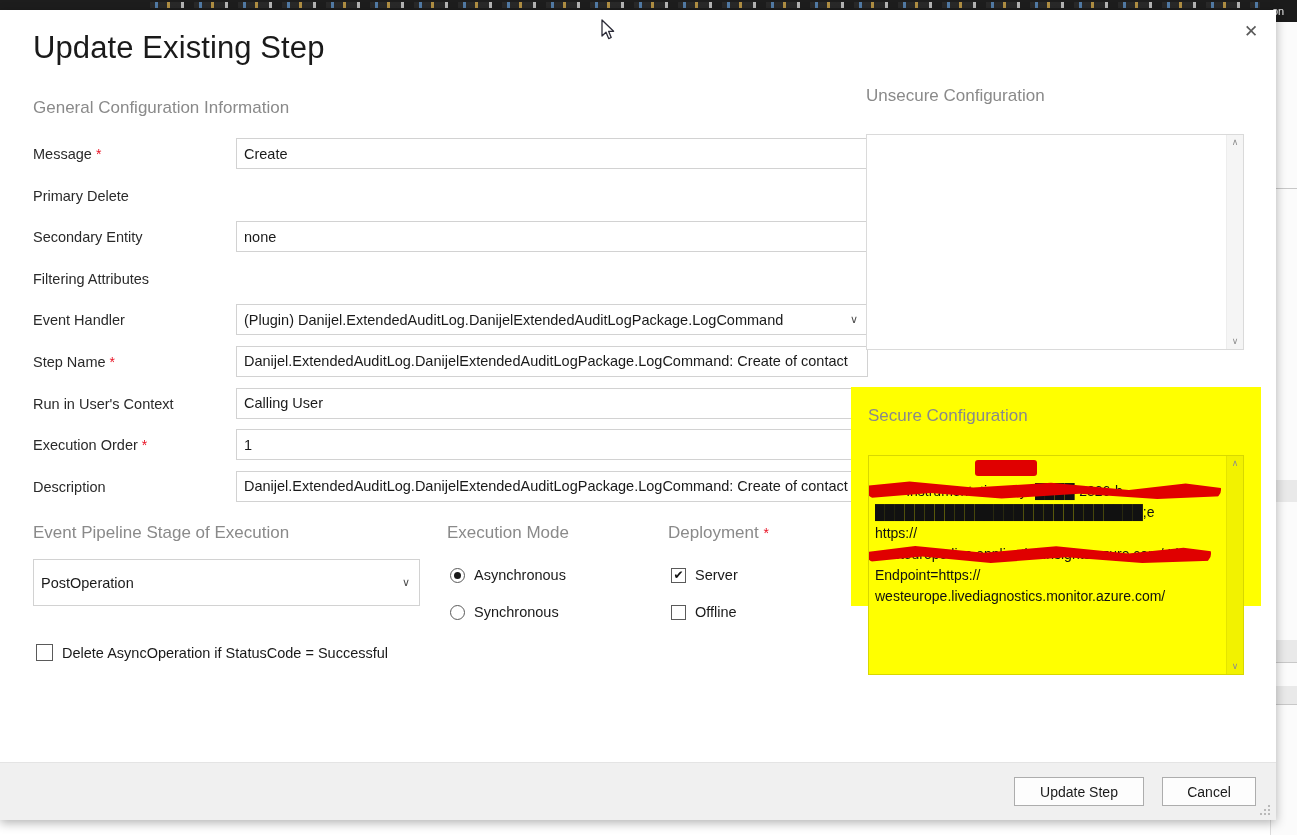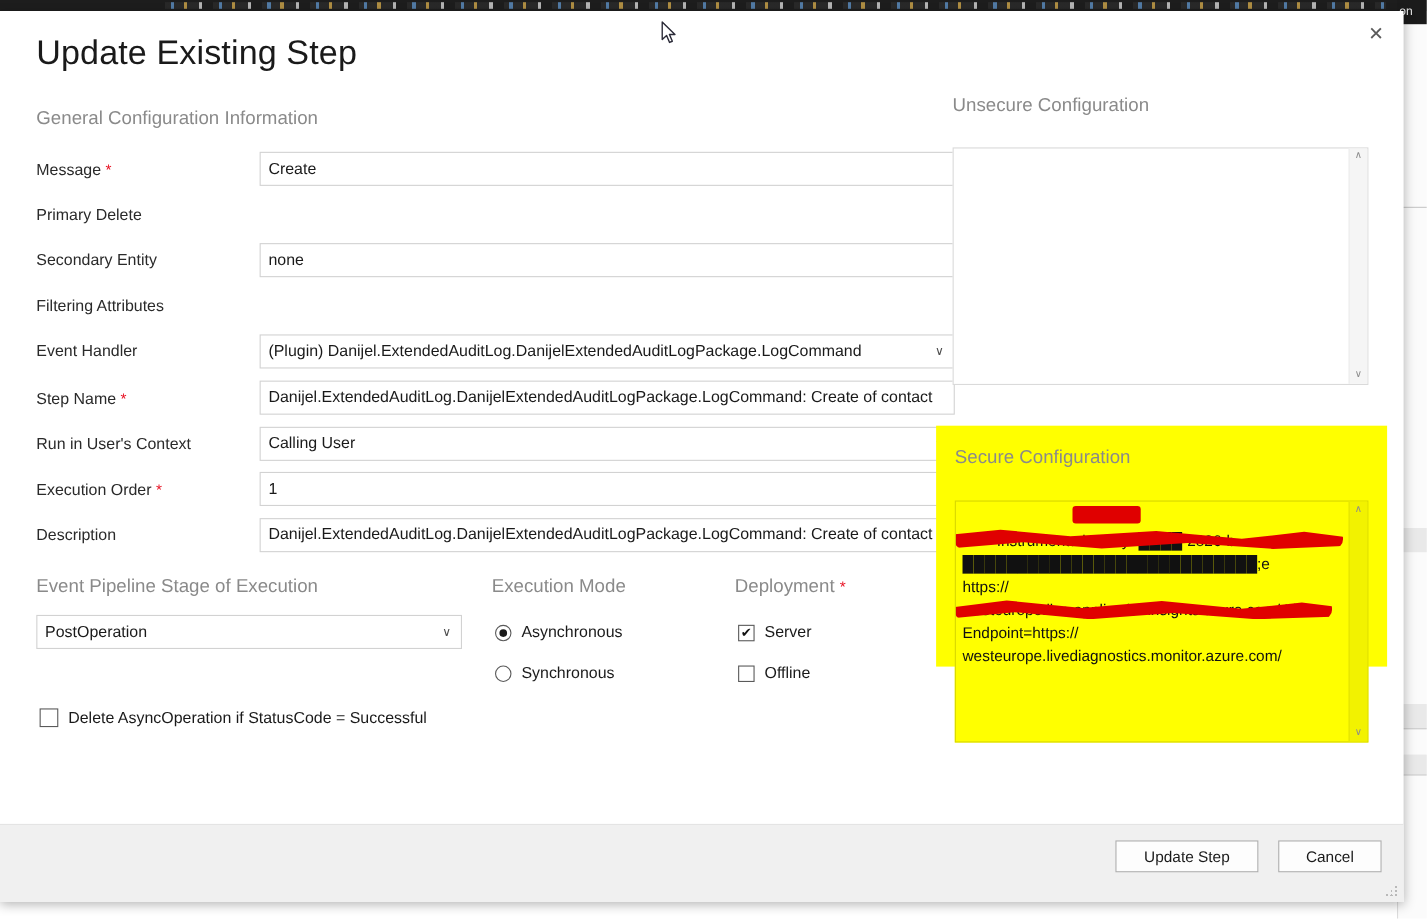--- a/index.html
+++ b/index.html
@@ -100,21 +100,21 @@
     color: #4c4c4c; font-size: 11px;
   }
 
   
   #pipeline-head { position: absolute; left: 33px; top: 513px; }
   #execmode-head { position: absolute; left: 447px; top: 513px; }
   #deploy-head   { position: absolute; left: 668px; top: 513px; }
 
   #pipeline-select {
     position: absolute; left: 33px; top: 549px;
-    width: 387px; height: 31px;
+    width: 387px; height: 47px;
     border: 1px solid #d2d2d2; background: #fff;
     display: flex; align-items: center;
   }
 
   .optrow { position: absolute; display: flex; align-items: center; gap: 9px; cursor: pointer; }
   .radio {
     width: 15px; height: 15px; border-radius: 50%;
     border: 1px solid #5a5a5a; background: #fff;
     display: flex; align-items: center; justify-content: center;
     flex: 0 0 auto;
@@ -186,21 +186,21 @@
   #rd3 {
     left: -2px; top: 88px; width: 344px; height: 19px;
     border-radius: 9px;
     clip-path: polygon(0% 42%, 14% 10%, 34% 46%, 55% 12%, 76% 50%, 92% 20%, 100% 38%,
                        100% 88%, 80% 100%, 58% 70%, 36% 100%, 16% 66%, 0% 94%);
   }
 
   
   #dlg-footer {
     position: absolute; left: 0; bottom: 0;
-    width: 1276px; height: 71px;
+    width: 1276px; height: 58px;
     background: #f0f0f0; border-top: 1px solid #e4e4e4;
   }
   .btn {
     position: absolute; top: 14px; height: 29px;
     border: 1px solid #adadad; background: #fdfdfd;
     font-size: 14px; color: #1a1a1a; cursor: pointer;
     display: flex; align-items: center; justify-content: center;
     font-family: "Liberation Sans", sans-serif;
   }
   #btn-update { left: 1014px; width: 130px; }

